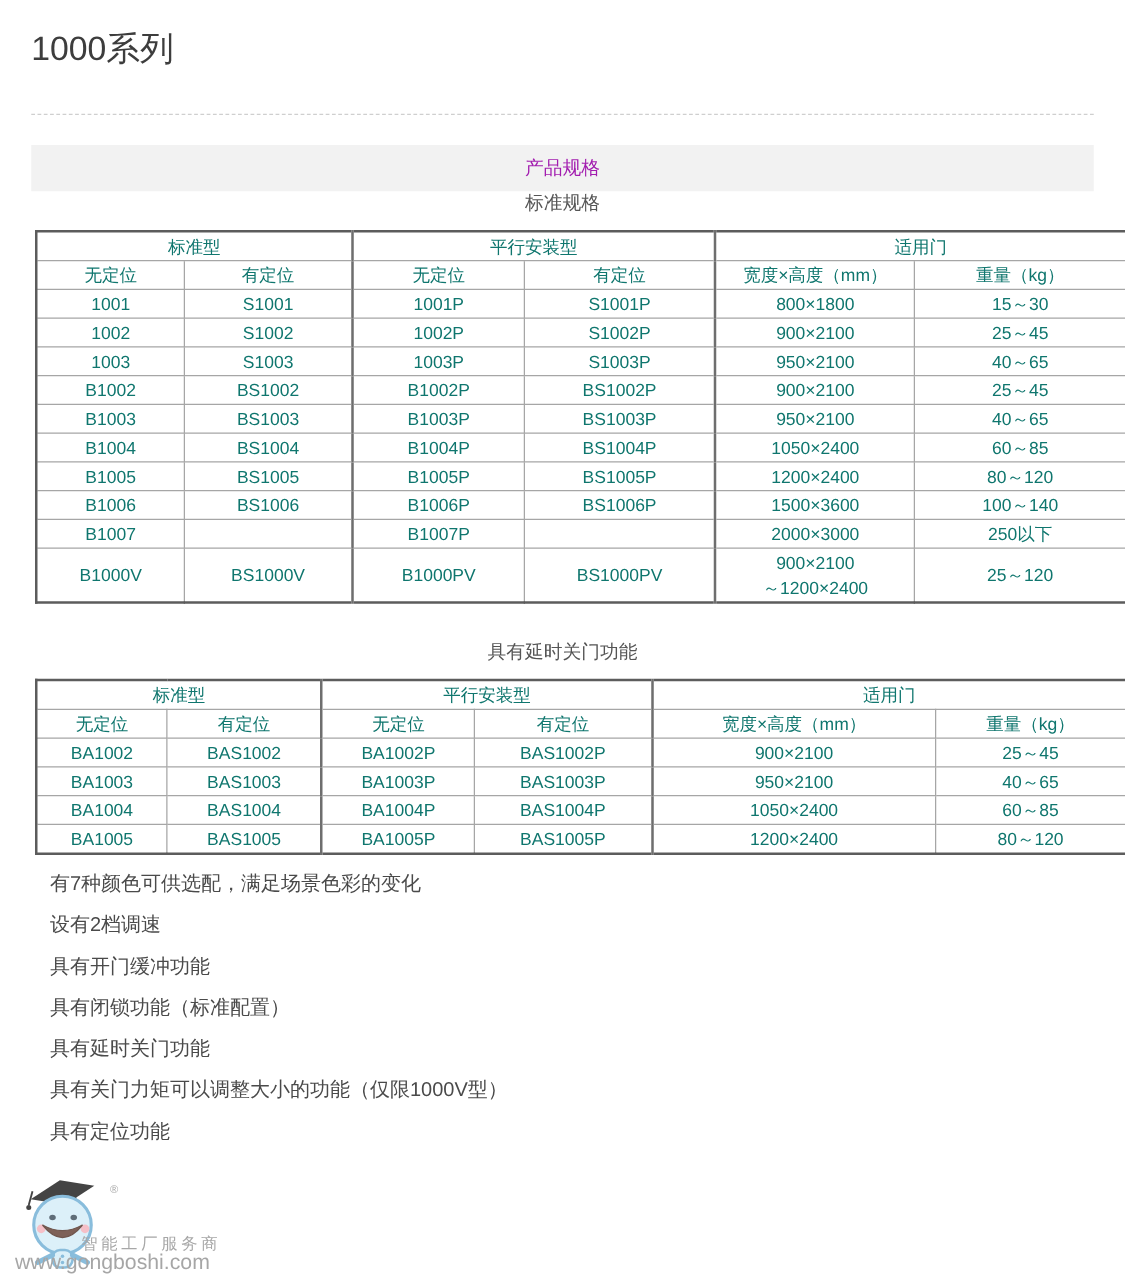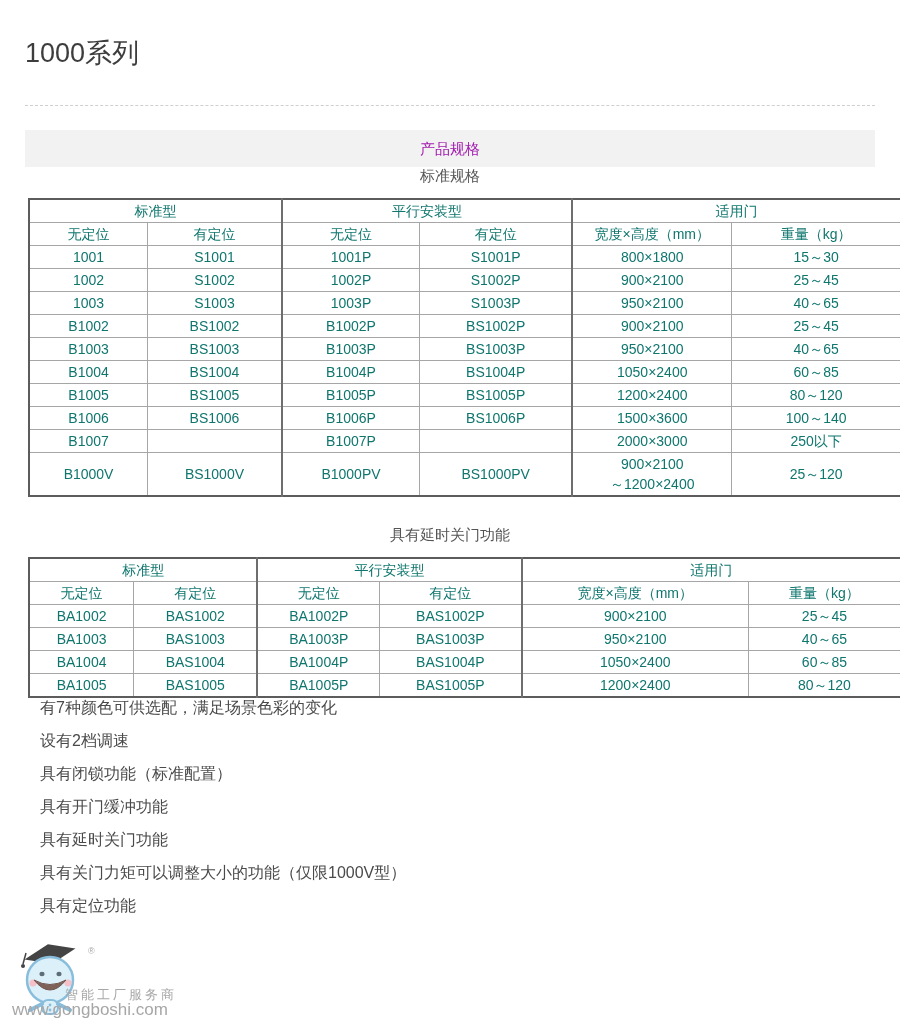--- a/index.html
+++ b/index.html
@@ -5,21 +5,21 @@
   * { box-sizing: border-box; }
   html,body { margin:0; padding:0; }
   body {
     width:900px; height:1030px;
     background:#ffffff;
     font-family:"Liberation Sans","DejaVu Sans",sans-serif;
     color:#4a4a4a;
     position:relative;
     overflow:hidden;
   }
-  .content { padding:16px 25px; }
+  .content { padding:2px 25px; }
 
   .page-title {
     margin:0; padding-top:19px;
     font-size:27px; line-height:37px;
     font-weight:400; color:#3d3d3d;
   }
   .dashed-divider {
     border:none; border-top:1px dashed #cfcfcf;
     margin:33px 0 0 0;
   }
@@ -49,21 +49,21 @@
     border:1px solid #a6a6a6;
     font-weight:normal;
     text-align:center; vertical-align:middle;
     height:23px; line-height:20px;
     padding:1px 2px;
     white-space:pre-line;
     overflow:hidden;
   }
   table.spec .grp { border-left:2px solid #6e6e6e; }
 
-  .features { margin-top:0; padding-left:15px; }
+  .features { margin-top:14px; padding-left:15px; }
   .feature {
     margin:0 0 13px 0;
     font-size:16px; line-height:20px; color:#4a4a4a;
   }
 
   .watermark {
     position:absolute; left:10px; top:940px;
     width:400px; height:85px;
     opacity:0.88; z-index:5;
     color:#9a9a9a;
@@ -265,22 +265,22 @@
           <td class="grp">1200×2400</td>
           <td>80～120</td>
         </tr>
       </tbody>
   </table>
 
 
   <div class="features">
       <p class="feature">有7种颜色可供选配，满足场景色彩的变化</p>
       <p class="feature">设有2档调速</p>
+      <p class="feature">具有开门缓冲功能</p>
       <p class="feature">具有闭锁功能（标准配置）</p>
-      <p class="feature">具有开门缓冲功能</p>
       <p class="feature">具有延时关门功能</p>
       <p class="feature">具有关门力矩可以调整大小的功能（仅限1000V型）</p>
       <p class="feature">具有定位功能</p>
     </div>
 
 </div>
 
 <div class="watermark">
   <svg class="mascot" width="80" height="76" viewBox="0 0 80 76">
 

